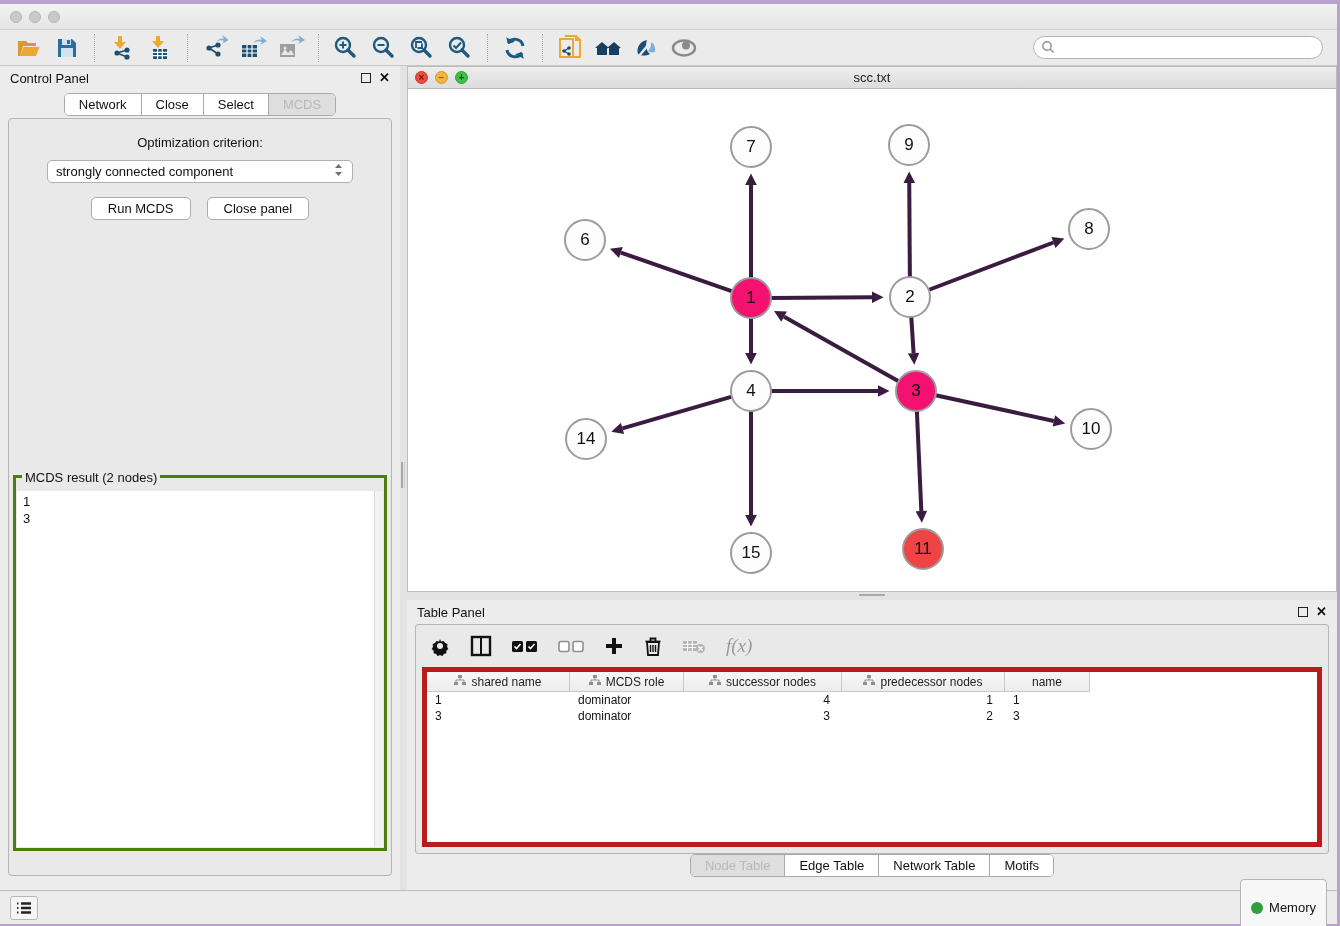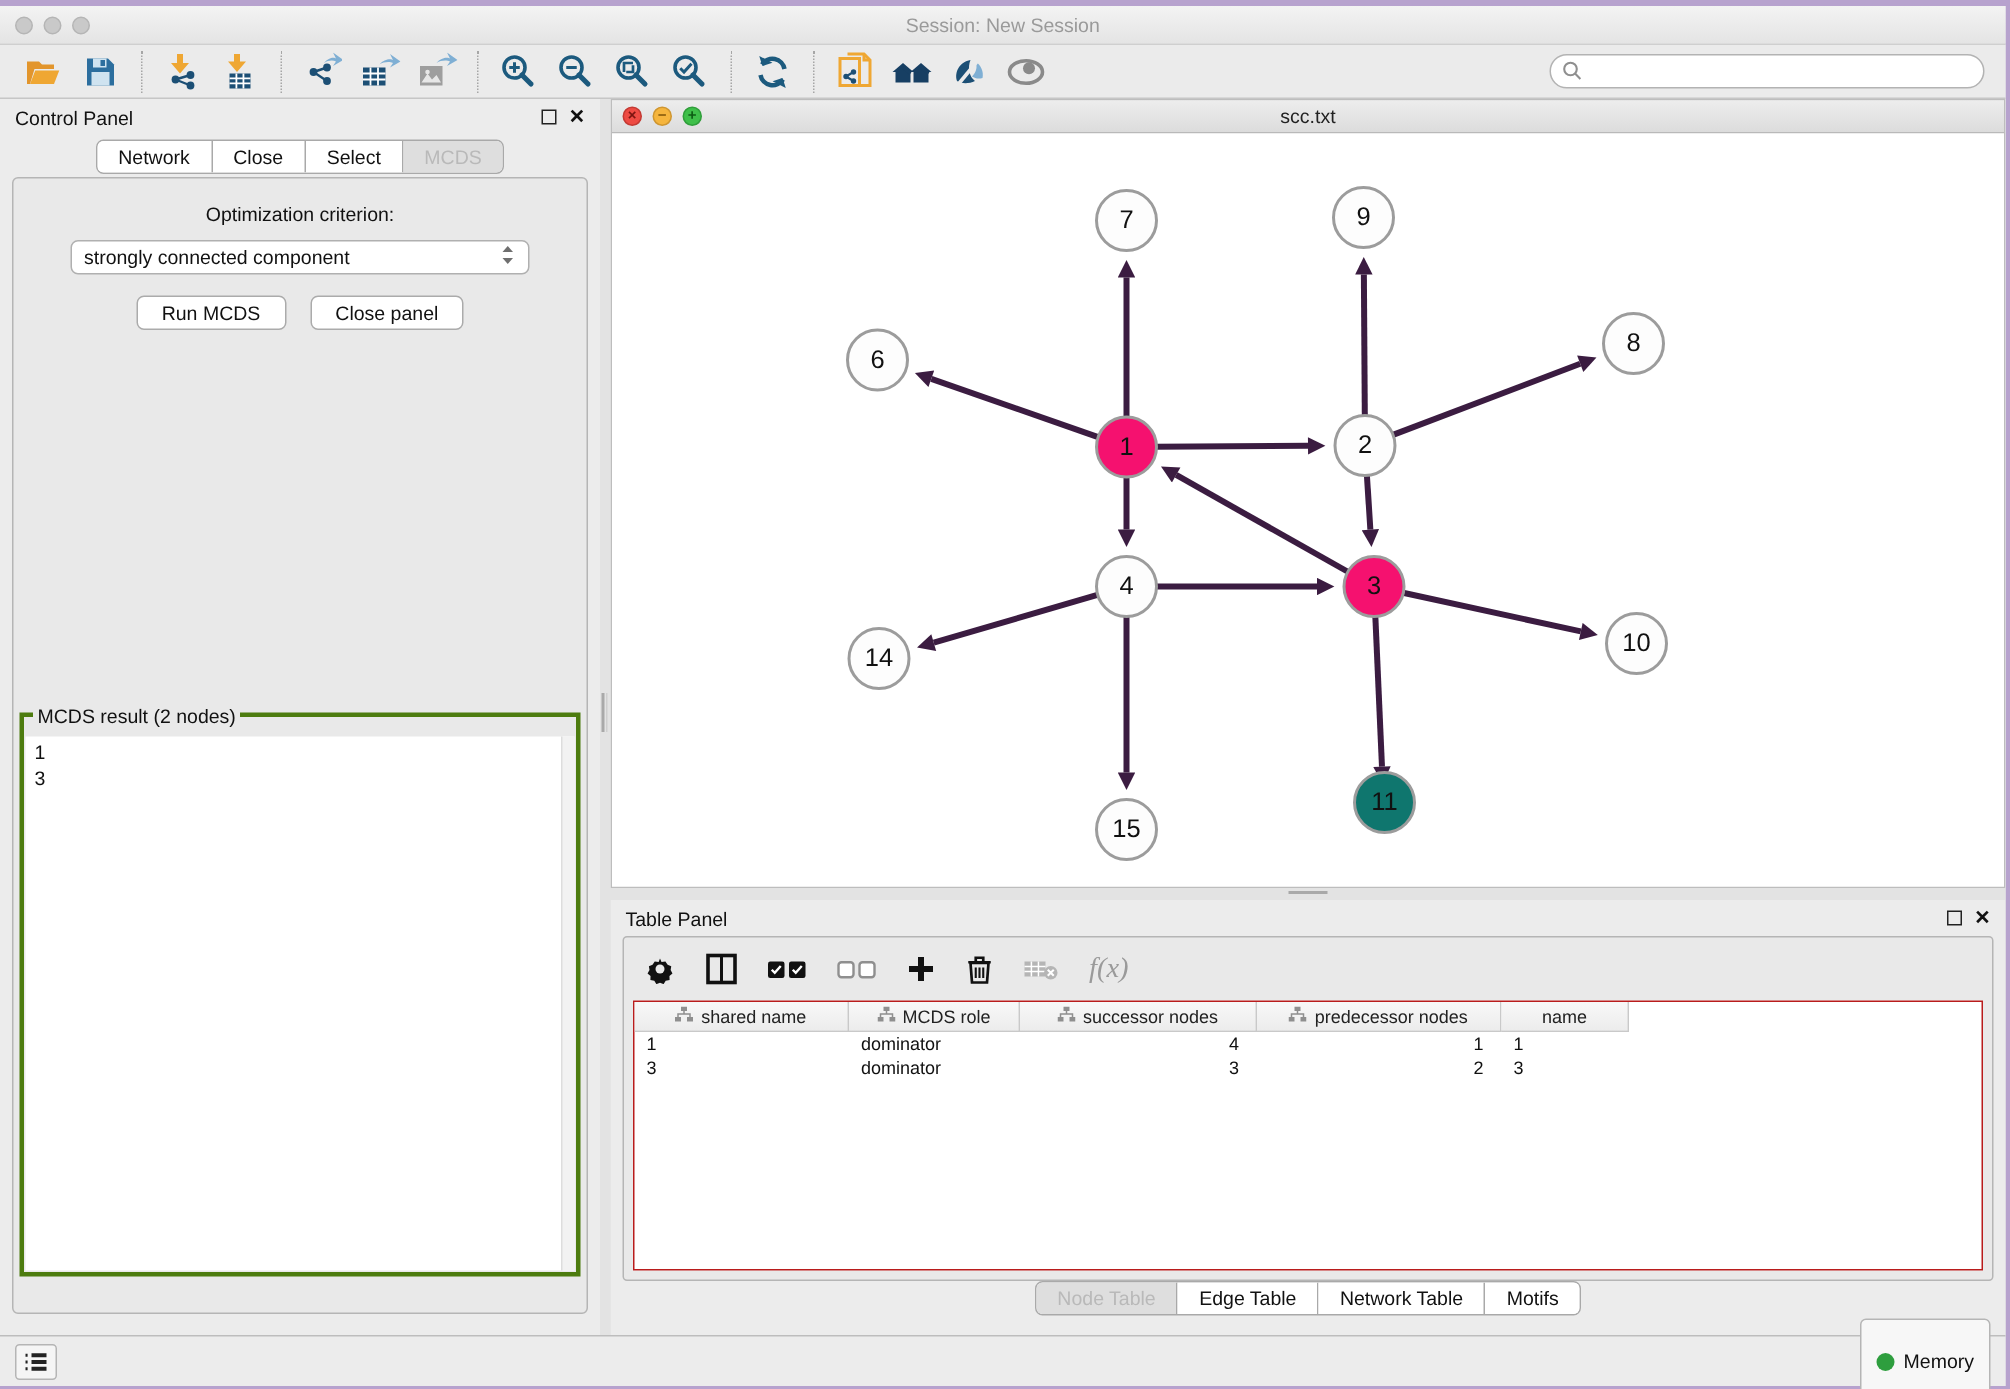--- a/index.html
+++ b/index.html
@@ -95,21 +95,21 @@
     display:flex; align-items:center; justify-content:center; font-size:17px; cursor:default; }
 
   
   .table-panel { flex:1; display:flex; flex-direction:column; background:#ececec; }
   .tp-body { margin:0 8px; height:230px; border:1px solid #b5b5b5; border-radius:3px;
     background:#e9e9e9; display:flex; flex-direction:column; }
   .tp-toolbar { height:42px; display:flex; align-items:center; padding-left:14px; gap:20px; }
   .tp-toolbar .tico { display:flex; align-items:center; justify-content:center; height:24px; }
   .fx-label { font-family:"Liberation Serif", serif; font-style:italic; font-size:19px; color:#9a9a9a; }
   .tp-table-wrap { flex:1; margin:0 6px 6px 6px; background:#fff; overflow:hidden;
-    border:1px solid #b91c1c; }
+    border:5px solid #b91c1c; }
   .tbl-header { display:flex; height:20px; }
   .th-cell { background:linear-gradient(#f8f8f8,#ececec); border-right:1px solid #c9c9c9;
     border-bottom:1px solid #c9c9c9; display:flex; align-items:center; justify-content:center;
     gap:5px; font-size:12px; color:#222; }
   .tbl-row { display:flex; height:16px; }
   .td-cell { font-size:12px; color:#111; display:flex; align-items:center; }
   .td-left { justify-content:flex-start; padding-left:8px; }
   .td-right { justify-content:flex-end; padding-right:12px; }
   .tp-tabs { height:32px; display:flex; align-items:flex-start; justify-content:center; }
 
@@ -127,21 +127,20 @@
 <body>
 
 <div class="app-window">
 
   <div class="titlebar">
     <div class="traffic">
       <span class="dot"></span>
       <span class="dot"></span>
       <span class="dot"></span>
     </div>
-    <div class="win-title">Session: New Session</div>
   </div>
 
   <div class="toolbar">
     <span class="tbtn">
       <svg width="26" height="24" viewBox="0 0 26 24">
           <path d="M2 5h8l2 2h8v3H7l-3 10H2z" fill="#E2952C"></path>
           <path d="M7.5 11h16l-3.5 9H4z" fill="#EFA733"></path>
         </svg>
     </span>
     <span class="tbtn">
@@ -356,21 +355,21 @@
             <div class="gnode" style="left: 480px; top: 35px; background: rgb(253, 253, 253); border: 2px solid rgb(156, 156, 156); color: rgb(17, 17, 17);">9</div>
             <div class="gnode" style="left: 156px; top: 130px; background: rgb(253, 253, 253); border: 2px solid rgb(156, 156, 156); color: rgb(17, 17, 17);">6</div>
             <div class="gnode" style="left: 660px; top: 119px; background: rgb(253, 253, 253); border: 2px solid rgb(156, 156, 156); color: rgb(17, 17, 17);">8</div>
             <div class="gnode" style="left: 322px; top: 188px; background: rgb(245, 17, 111); border: 2px solid rgb(156, 156, 156); color: rgb(17, 17, 17);">1</div>
             <div class="gnode" style="left: 481px; top: 187px; background: rgb(253, 253, 253); border: 2px solid rgb(156, 156, 156); color: rgb(17, 17, 17);">2</div>
             <div class="gnode" style="left: 487px; top: 281px; background: rgb(245, 17, 111); border: 2px solid rgb(156, 156, 156); color: rgb(17, 17, 17);">3</div>
             <div class="gnode" style="left: 322px; top: 281px; background: rgb(253, 253, 253); border: 2px solid rgb(156, 156, 156); color: rgb(17, 17, 17);">4</div>
             <div class="gnode" style="left: 157px; top: 329px; background: rgb(253, 253, 253); border: 2px solid rgb(156, 156, 156); color: rgb(17, 17, 17);">14</div>
             <div class="gnode" style="left: 662px; top: 319px; background: rgb(253, 253, 253); border: 2px solid rgb(156, 156, 156); color: rgb(17, 17, 17);">10</div>
             <div class="gnode" style="left: 322px; top: 443px; background: rgb(253, 253, 253); border: 2px solid rgb(156, 156, 156); color: rgb(17, 17, 17);">15</div>
-            <div class="gnode" style="left: 494px; top: 425px; background: #0f766e; border: 2px solid rgb(156, 156, 156); color: rgb(17, 17, 17); text-align: center;">11</div>
+            <div class="gnode" style="left: 494px; top: 439px; background: #ef4444; border: 2px solid rgb(156, 156, 156); color: rgb(17, 17, 17); text-align: center;">11</div>
           </div>
       </div>
 
       <div class="h-divider">
           <span class="grip"></span>
         </div>
 
       <div class="table-panel">
         <div class="panel-header">
           <span class="panel-title">Table Panel</span>

